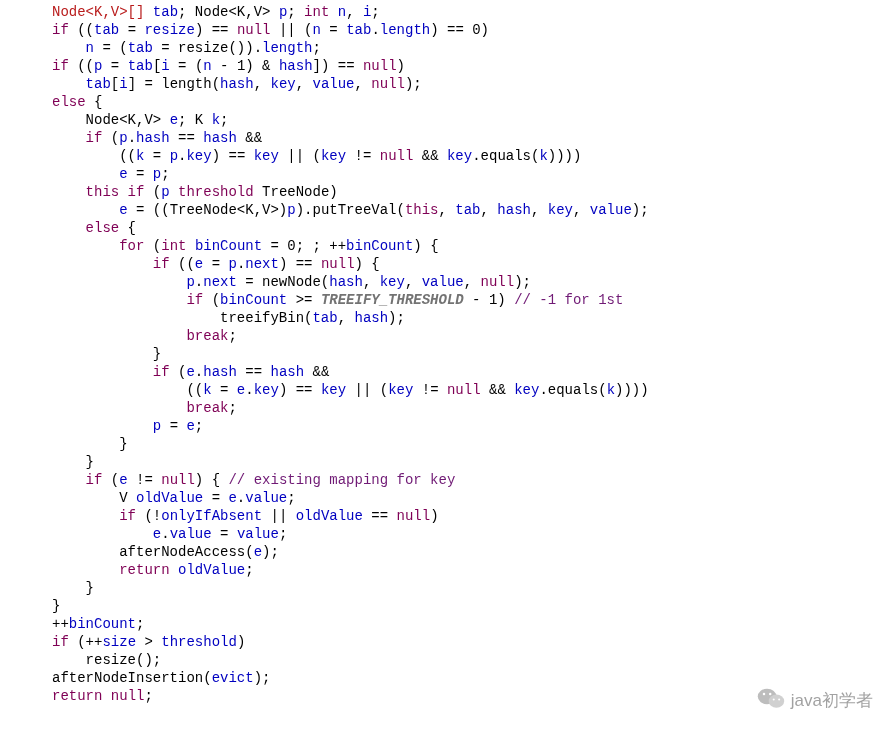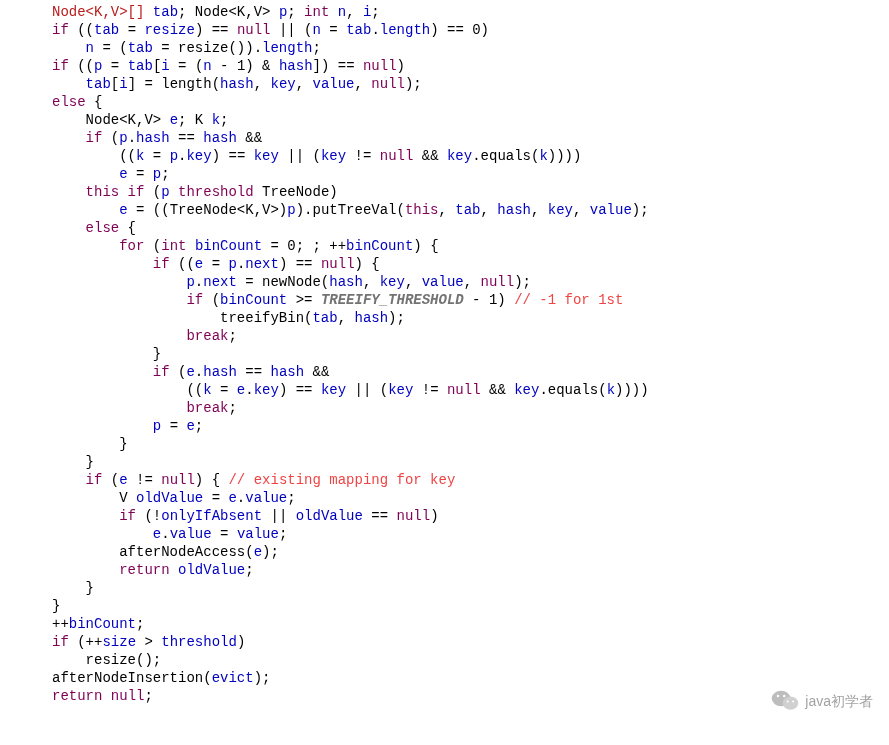--- a/index.html
+++ b/index.html
@@ -16,31 +16,31 @@
     font-size: 14px;
     line-height: 18px;
     margin: 0;
     padding: 3px 0 0 52px;
     white-space: pre;
     color: #000;
   }
   .kw { color: #7f0055; font-weight: normal; }
   .type { color: #b91c1c; }
   .field { color: #0000c0; }
-  .comment { color: #ef4444; }
+  .comment { color: #701a75; }
   .const { color: #737373; font-style: italic; font-weight: bold; }
   .watermark {
     position: absolute;
     right: 16px;
     bottom: 30px;
     display: flex;
     align-items: center;
     opacity: 0.55;
     font-family: "Microsoft YaHei", Arial, sans-serif;
-    font-size: 14px;
+    font-size: 17px;
     color: #555;
   }
   .watermark svg { margin-right: 6px; }
 </style>
 </head>
 <body>
 
 <pre class="code" id="code-block"><span class="type">Node&lt;K,V&gt;[] </span><span class="field">tab</span><span>; Node&lt;K,V&gt; </span><span class="field">p</span><span>; </span><span class="kw">int</span><span> </span><span class="field">n</span><span>, </span><span class="field">i</span><span>;</span>
 <span class="kw">if</span><span> ((</span><span class="field">tab</span><span> = </span><span class="field">resize</span><span>) == </span><span class="kw">null</span><span> || (</span><span class="field">n</span><span> = </span><span class="field">tab</span><span>.</span><span class="field">length</span><span>) == 0)</span>
 <span>    </span><span class="field">n</span><span> = (</span><span class="field">tab</span><span> = resize()).</span><span class="field">length</span><span>;</span>

